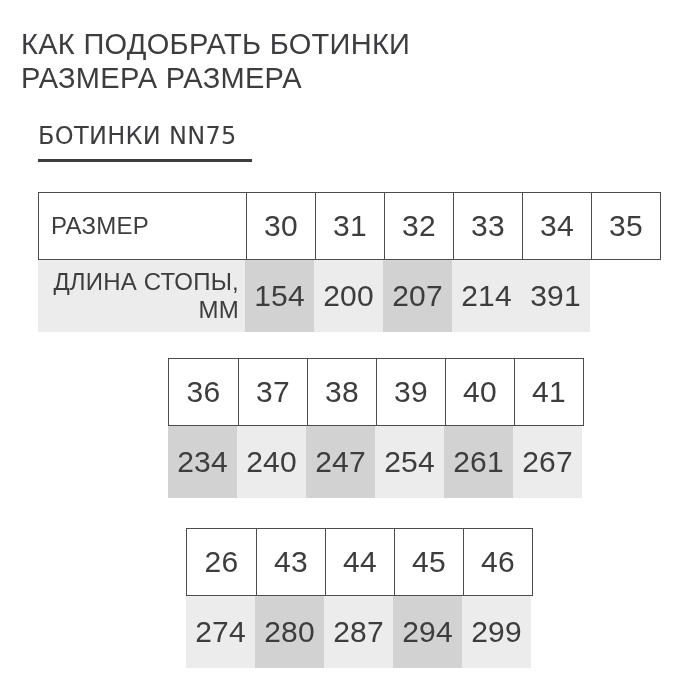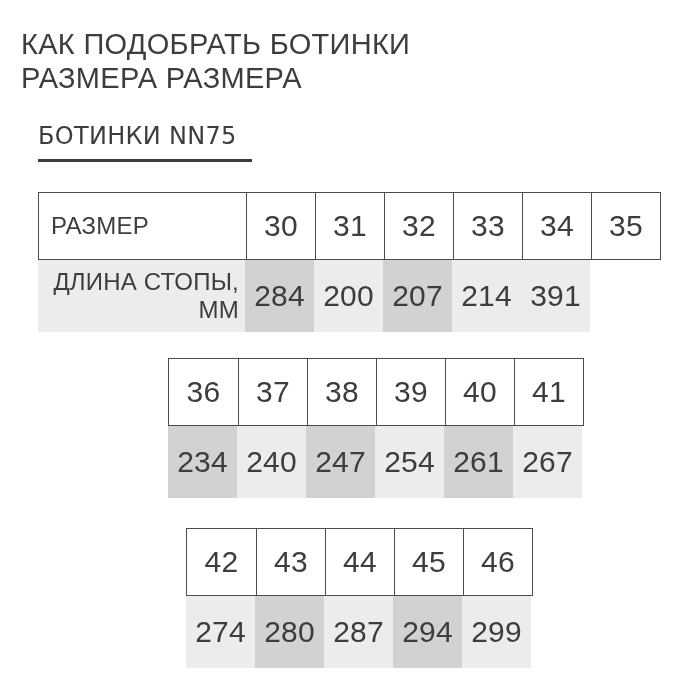--- a/index.html
+++ b/index.html
@@ -77,21 +77,21 @@
       <div class="cell label-cell">РАЗМЕР</div>
       <div class="cell num">30</div>
       <div class="cell num">31</div>
       <div class="cell num">32</div>
       <div class="cell num">33</div>
       <div class="cell num">34</div>
       <div class="cell num">35</div>
     </div>
     <div class="vrow">
       <div class="cell label-cell shade-light">ДЛИНА СТОПЫ, ММ</div>
-      <div class="cell num shade-dark">284</div>
+      <div class="cell num shade-dark">154</div>
       <div class="cell num shade-light">200</div>
       <div class="cell num shade-dark">207</div>
       <div class="cell num shade-light">214</div>
       <div class="cell num shade-light">391</div>
     </div>
   </div>
 
   <div class="table t2">
     <div class="hrow">
       <div class="cell num">36</div>
@@ -106,21 +106,21 @@
       <div class="cell num shade-light">240</div>
       <div class="cell num shade-dark">247</div>
       <div class="cell num shade-light">254</div>
       <div class="cell num shade-dark">261</div>
       <div class="cell num shade-light">267</div>
     </div>
   </div>
 
   <div class="table t3">
     <div class="hrow">
-      <div class="cell num">42</div>
+      <div class="cell num">26</div>
       <div class="cell num">43</div>
       <div class="cell num">44</div>
       <div class="cell num">45</div>
       <div class="cell num">46</div>
     </div>
     <div class="vrow">
       <div class="cell num shade-light">274</div>
       <div class="cell num shade-dark">280</div>
       <div class="cell num shade-light">287</div>
       <div class="cell num shade-dark">294</div>

